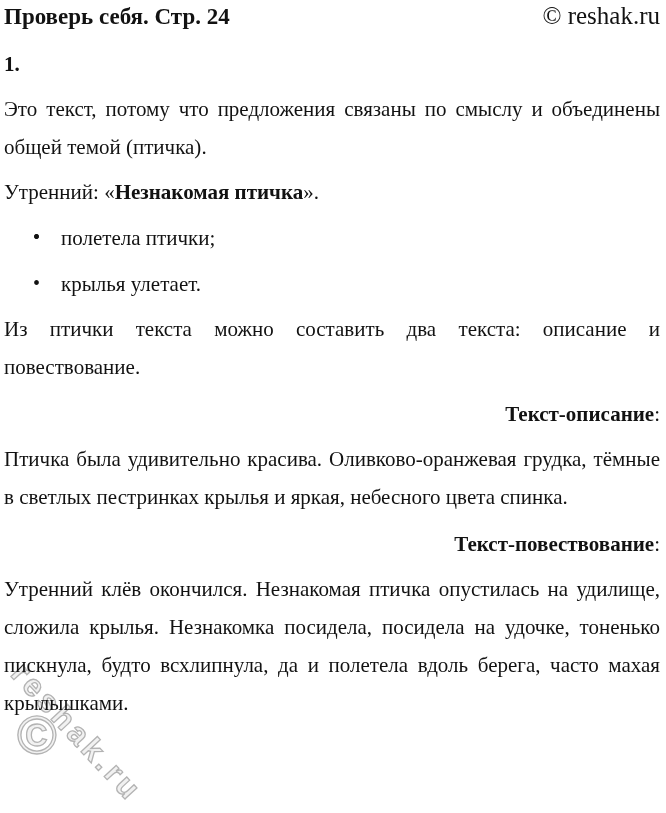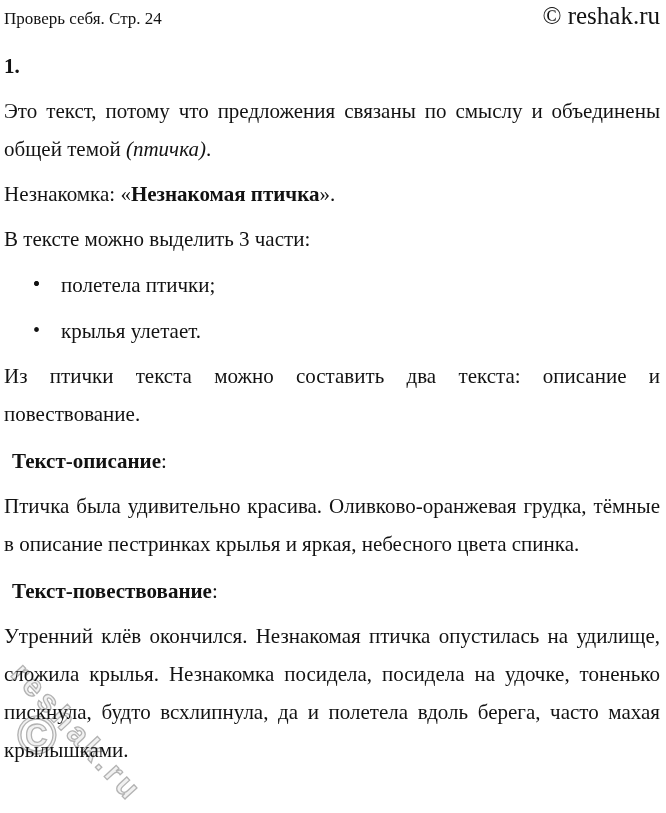--- a/index.html
+++ b/index.html
@@ -18,41 +18,41 @@
     padding: 3px 6px 0 4px;
     z-index: 2;
   }
   
   .hdr {
     display: flex;
     justify-content: space-between;
     align-items: baseline;
     line-height: 25px;
   }
-  .hdr-title { font-weight: normal; font-size: 17px; }
+  .hdr-title { font-weight: bold; font-size: 23px; }
   .hdr-copy  { font-size: 25px; }
 
   .tasknum {
     font-weight: bold;
     margin-top: 16px;
     line-height: 38px;
   }
   p.para {
     margin: 7px 0 0 0;
     line-height: 38px;
     text-align: justify;
   }
   p.para.no-just { text-align: left; }
   .label-para {
     margin: 9px 0 0 8px;
     line-height: 38px;
-    text-align: left;
+    text-align: right;
   }
   .bi { font-weight: bold; }
-  .it { font-style: italic; }
+  .it { }
 
   ul.parts {
     margin: 0;
     padding: 0 0 0 29px;
     list-style: none;
   }
   ul.parts li {
     position: relative;
     padding-left: 28px;
     line-height: 38px;
@@ -102,33 +102,32 @@
 
   <div class="hdr">
     <span class="hdr-title">Проверь себя. Стр. 24</span>
     <span class="hdr-copy">© reshak.ru</span>
   </div>
 
   <div class="tasknum">1.</div>
 
   <p class="para"><span>Это текст, потому что предложения связаны по смыслу и объединены общей темой </span><span class="it">(птичка)</span><span>.</span></p>
 
-  <p class="para no-just"><span>Незнакомка: «</span><span class="bi">Незнакомая птичка</span><span>».</span></p>
+  <p class="para no-just"><span>Утренний: «</span><span class="bi">Незнакомая птичка</span><span>».</span></p>
 
-  <p class="para no-just">В тексте можно выделить 3 части:</p>
 
   <ul class="parts">
     <li><span class="bullet">•</span></li>
     <li><span class="bullet">•</span><span>полетела птички;</span></li>
     <li><span class="bullet">•</span><span>крылья улетает.</span></li>
   </ul>
 
   <p class="para">Из птички текста можно составить два текста: описание и повествование.</p>
 
   <p class="label-para"><span class="bi">Текст-описание</span><span>:</span></p>
 
-  <p class="para">Птичка была удивительно красива. Оливково-оранжевая грудка, тёмные в описание пестринках крылья и яркая, небесного цвета спинка.</p>
+  <p class="para">Птичка была удивительно красива. Оливково-оранжевая грудка, тёмные в светлых пестринках крылья и яркая, небесного цвета спинка.</p>
 
   <p class="label-para"><span class="bi">Текст-повествование</span><span>:</span></p>
 
   <p class="para">Утренний клёв окончился. Незнакомая птичка опустилась на удилище, сложила крылья. Незнакомка посидела, посидела на удочке, тоненько пискнула, будто всхлипнула, да и полетела вдоль берега, часто махая крылышками.</p>
 
 </div>
 
 </body></html>

